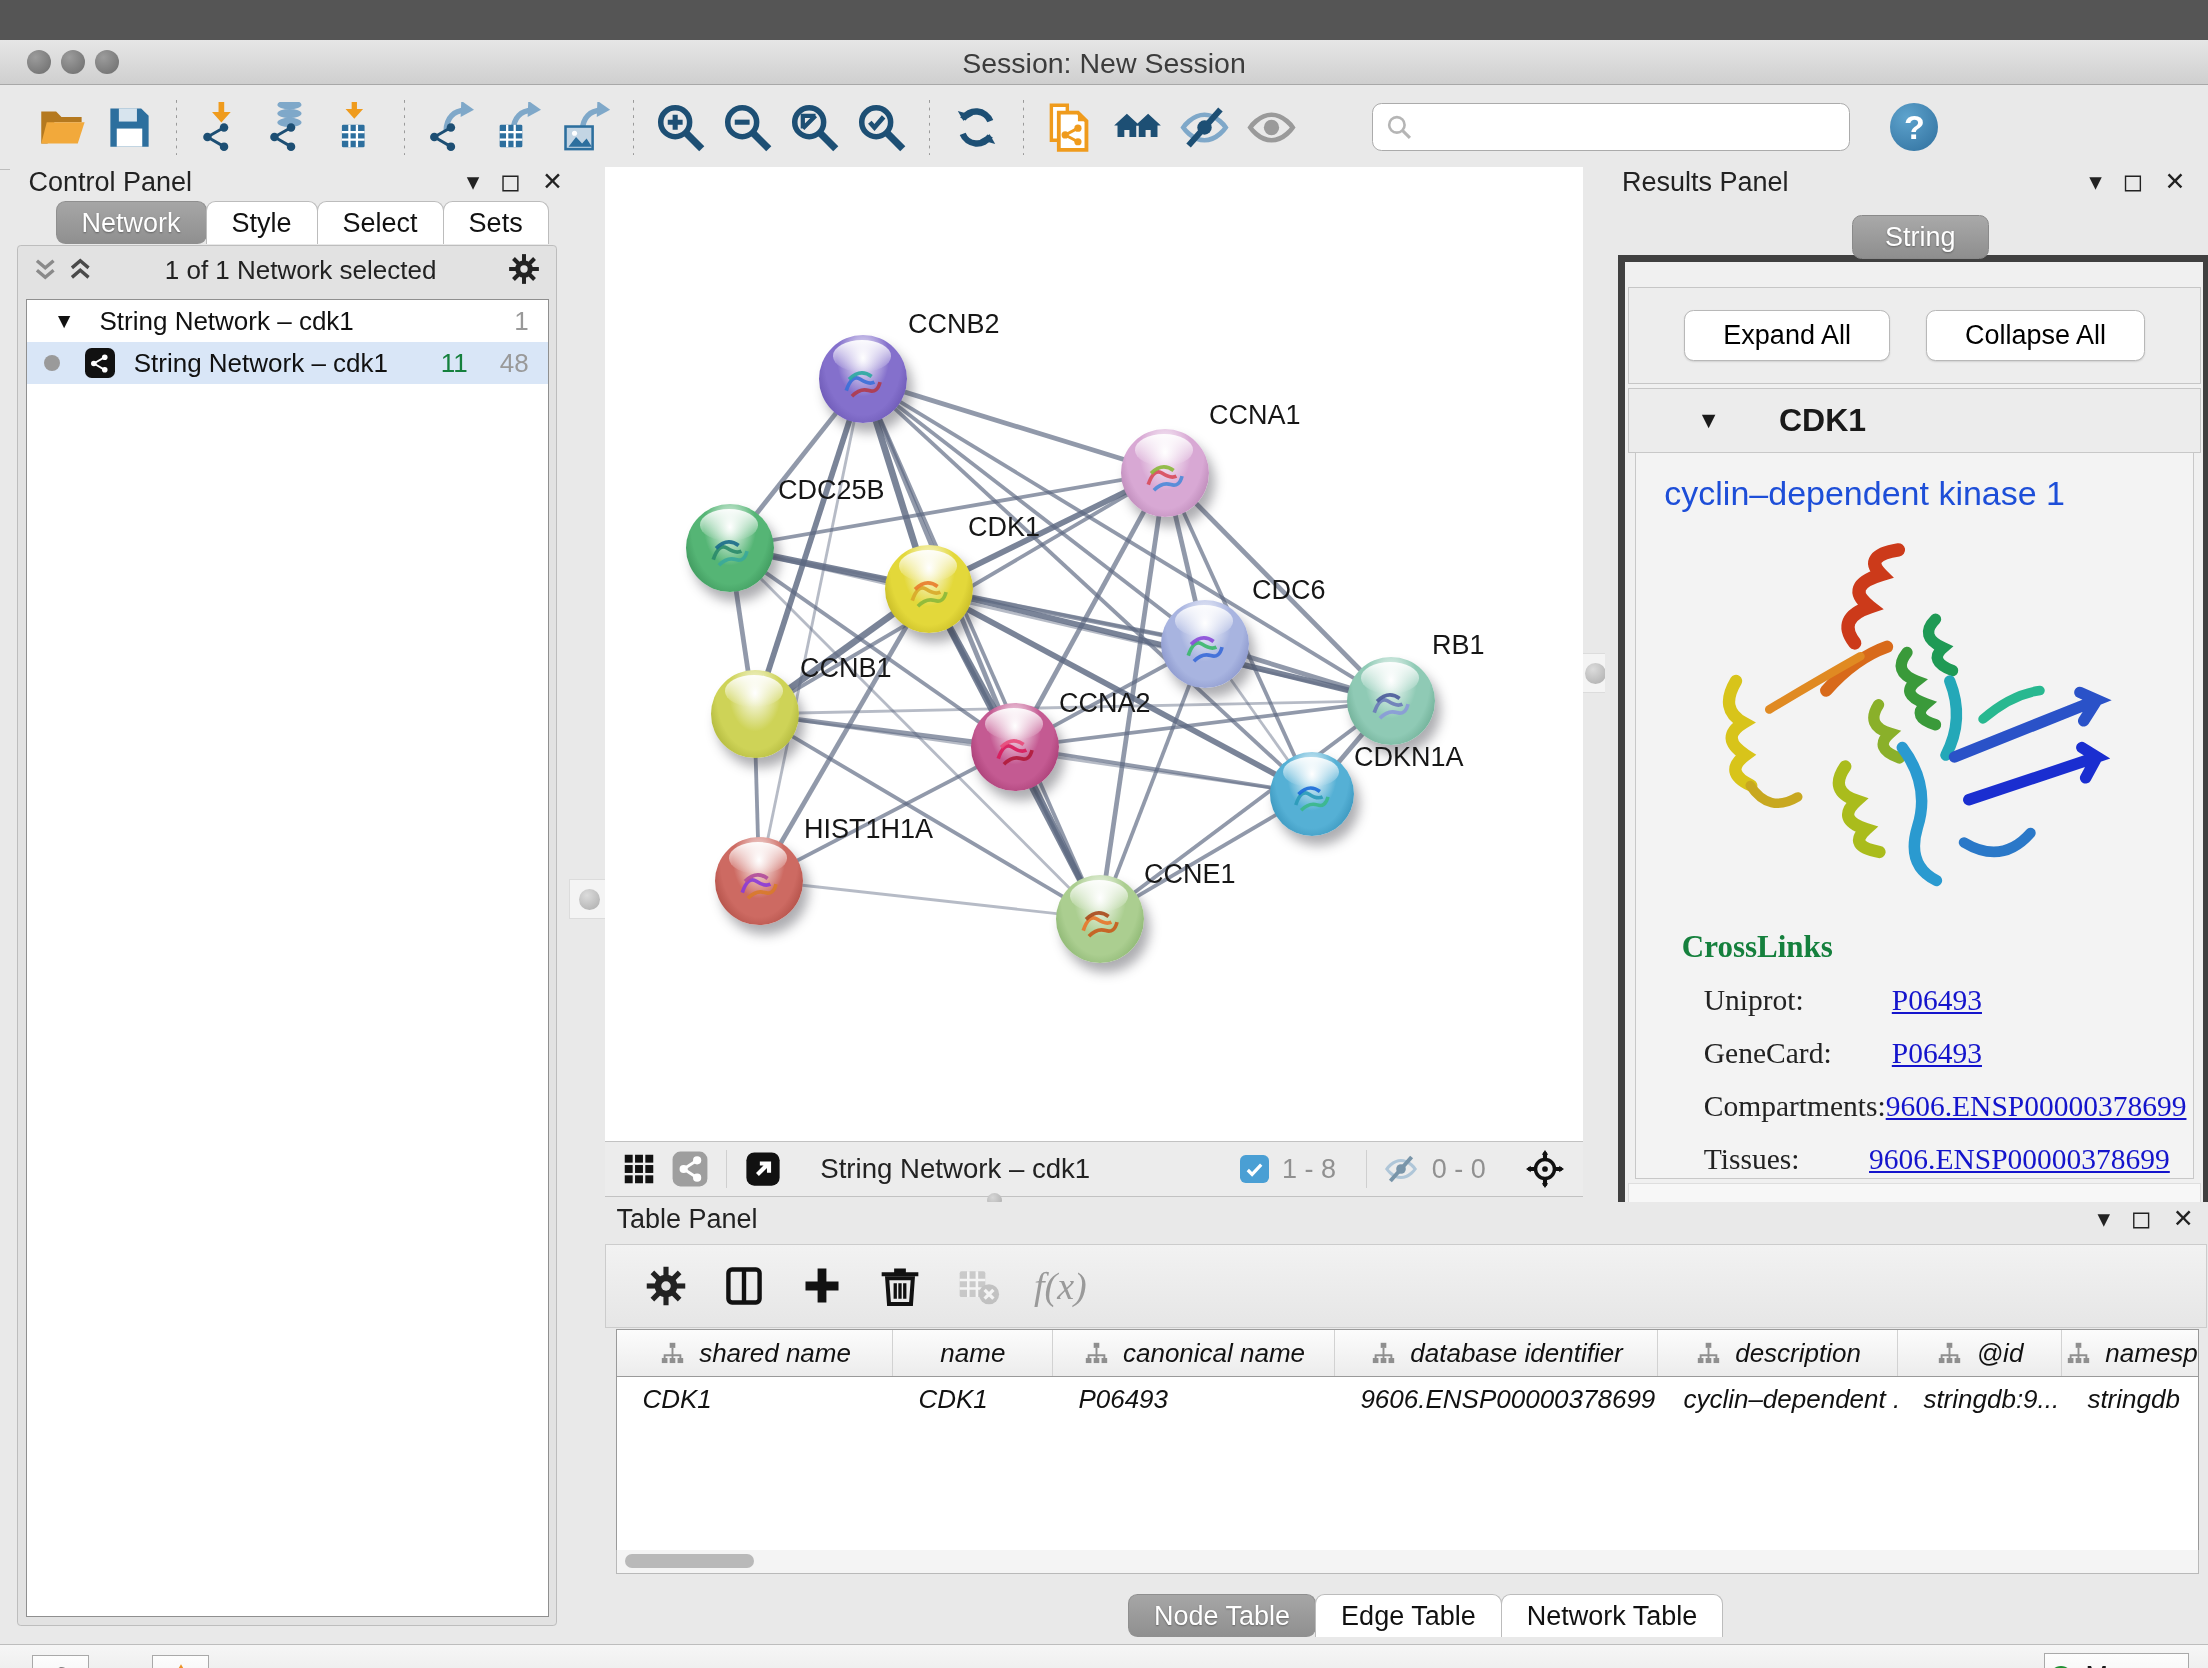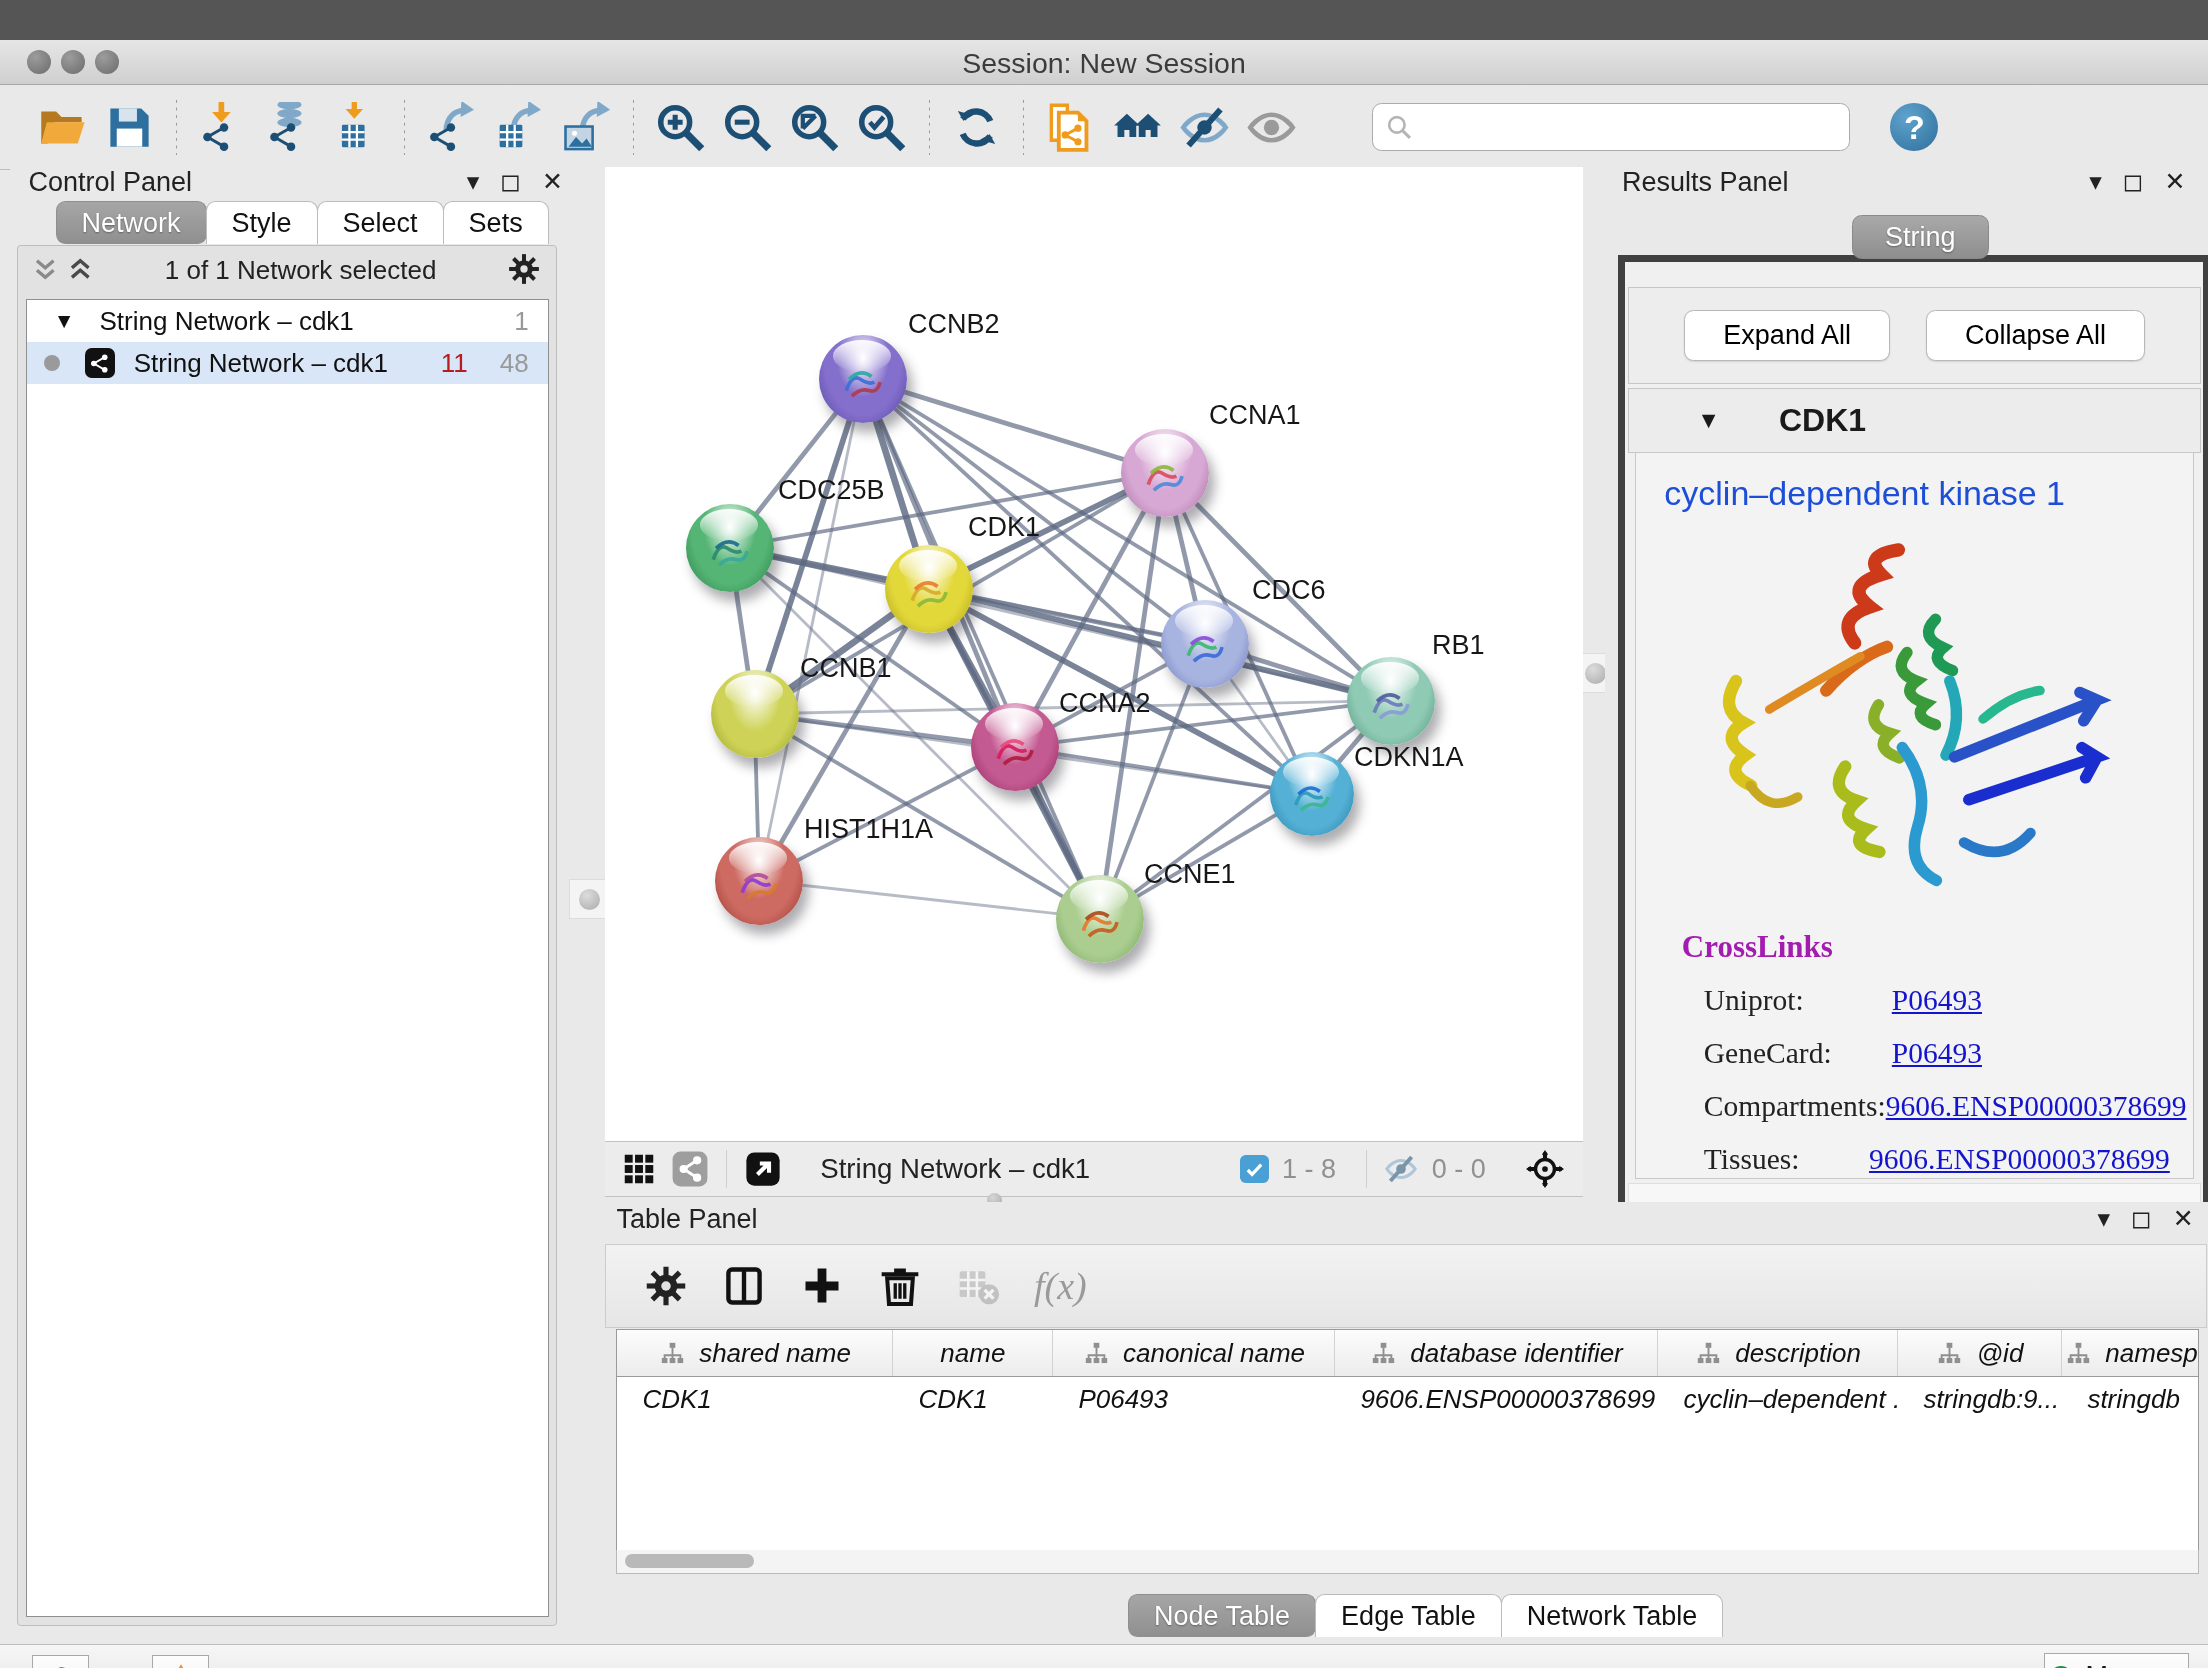--- a/index.html
+++ b/index.html
@@ -47,21 +47,21 @@
   .cp-tree{position:absolute;left:7.6px;top:53px;width:521px;height:1316px;background:#fff;border:1px solid #8f8f8f;}
   .tree-row{position:relative;height:42px;display:flex;align-items:center;font-size:26px;}
   .tree-row.selected{background:#d9e6f7;}
   .tree-tri{margin-left:27px;font-size:21px;color:#111;}
   .tree-dot{margin-left:17px;width:16px;height:16px;border-radius:50%;background:#9a9a9a;}
   .tree-share{margin-left:25px;width:30px;height:30px;border-radius:6.7px;background:#111;
     display:flex;align-items:center;justify-content:center;}
   .tree-share svg{width:21px;height:21px;}
   .tree-label{margin-left:19px;color:#111;}
   .tree-count{position:absolute;right:19px;color:#999;}
-  .tree-count2{position:absolute;right:80px;color:#b91c1c;}
+  .tree-count2{position:absolute;right:80px;color:#15803d;}
   
   .net-divider{position:absolute;background:#e9e9e9;}
   .div-handle{position:absolute;width:38px;height:38px;background:#f4f4f4;border:1px solid #dcdcdc;
     display:flex;align-items:center;justify-content:center;}
   .div-handle i{width:21px;height:21px;border-radius:50%;
     background:radial-gradient(circle at 38% 30%,#dcdcdc,#ababab);display:block;}
   .canvas{position:absolute;left:605px;top:127px;width:978px;height:974px;background:#fff;overflow:hidden;}
   .canvas svg.edges{position:absolute;left:0;top:0;}
   .node{position:absolute;border-radius:50%;box-shadow:5.7px 9.5px 11.4px rgba(50,50,60,.40);}
   .node-hl{position:absolute;left:16%;top:6%;width:66%;height:36%;border-radius:50%;
@@ -94,21 +94,21 @@
     box-shadow:0 1px 1.9px rgba(0,0,0,.12);}
   .rp-card-head{position:absolute;left:2.9px;top:126px;width:571px;height:63px;background:#ececec;
     border:1px solid #c6c6c6;display:flex;align-items:center;}
   .rp-card-tri{margin-left:68px;font-size:23px;}
   .rp-card-name{margin-left:59px;font-size:32px;font-weight:bold;}
   .rp-card{position:absolute;left:9.5px;top:190px;width:557px;height:725px;background:#f3f3f3;
     border:1px solid #c8c8c8;}
   .rp-desc{position:absolute;left:28.5px;top:21px;font-size:34px;color:#1d4ed8;}
   .rp-structure{position:absolute;left:76px;top:76px;width:409px;height:380px;}
   .xl-title{position:absolute;left:46px;top:476px;font-family:"Liberation Serif",serif;
-    font-size:31px;font-weight:bold;color:#a21caf;}
+    font-size:31px;font-weight:bold;color:#15803d;}
   .xl-rows{position:absolute;left:68px;top:521px;width:466px;}
   .xl-row{display:flex;height:53px;align-items:center;font-family:"Liberation Serif",serif;font-size:29.5px;}
   .xl-label{width:188px;color:#222;}
   .xl-link{color:#1414cc;text-decoration:underline;}
   .rp-scroll{position:absolute;left:2.9px;top:921px;width:571px;height:19px;background:#f7f7f7;border:1px solid #dedede;}
   
   .table-panel{position:absolute;left:605px;top:1162px;width:1604px;height:441px;background:#e9e9e9;}
   .tp-toolbar{position:absolute;left:0px;top:42px;width:1602px;height:84px;background:linear-gradient(#f2f2f2,#e6e6e6);
     border:1px solid #cccccc;display:flex;align-items:center;padding-left:38px;box-sizing:border-box;gap:34px;}
   .tp-toolbar svg{width:44px;height:44px;}

